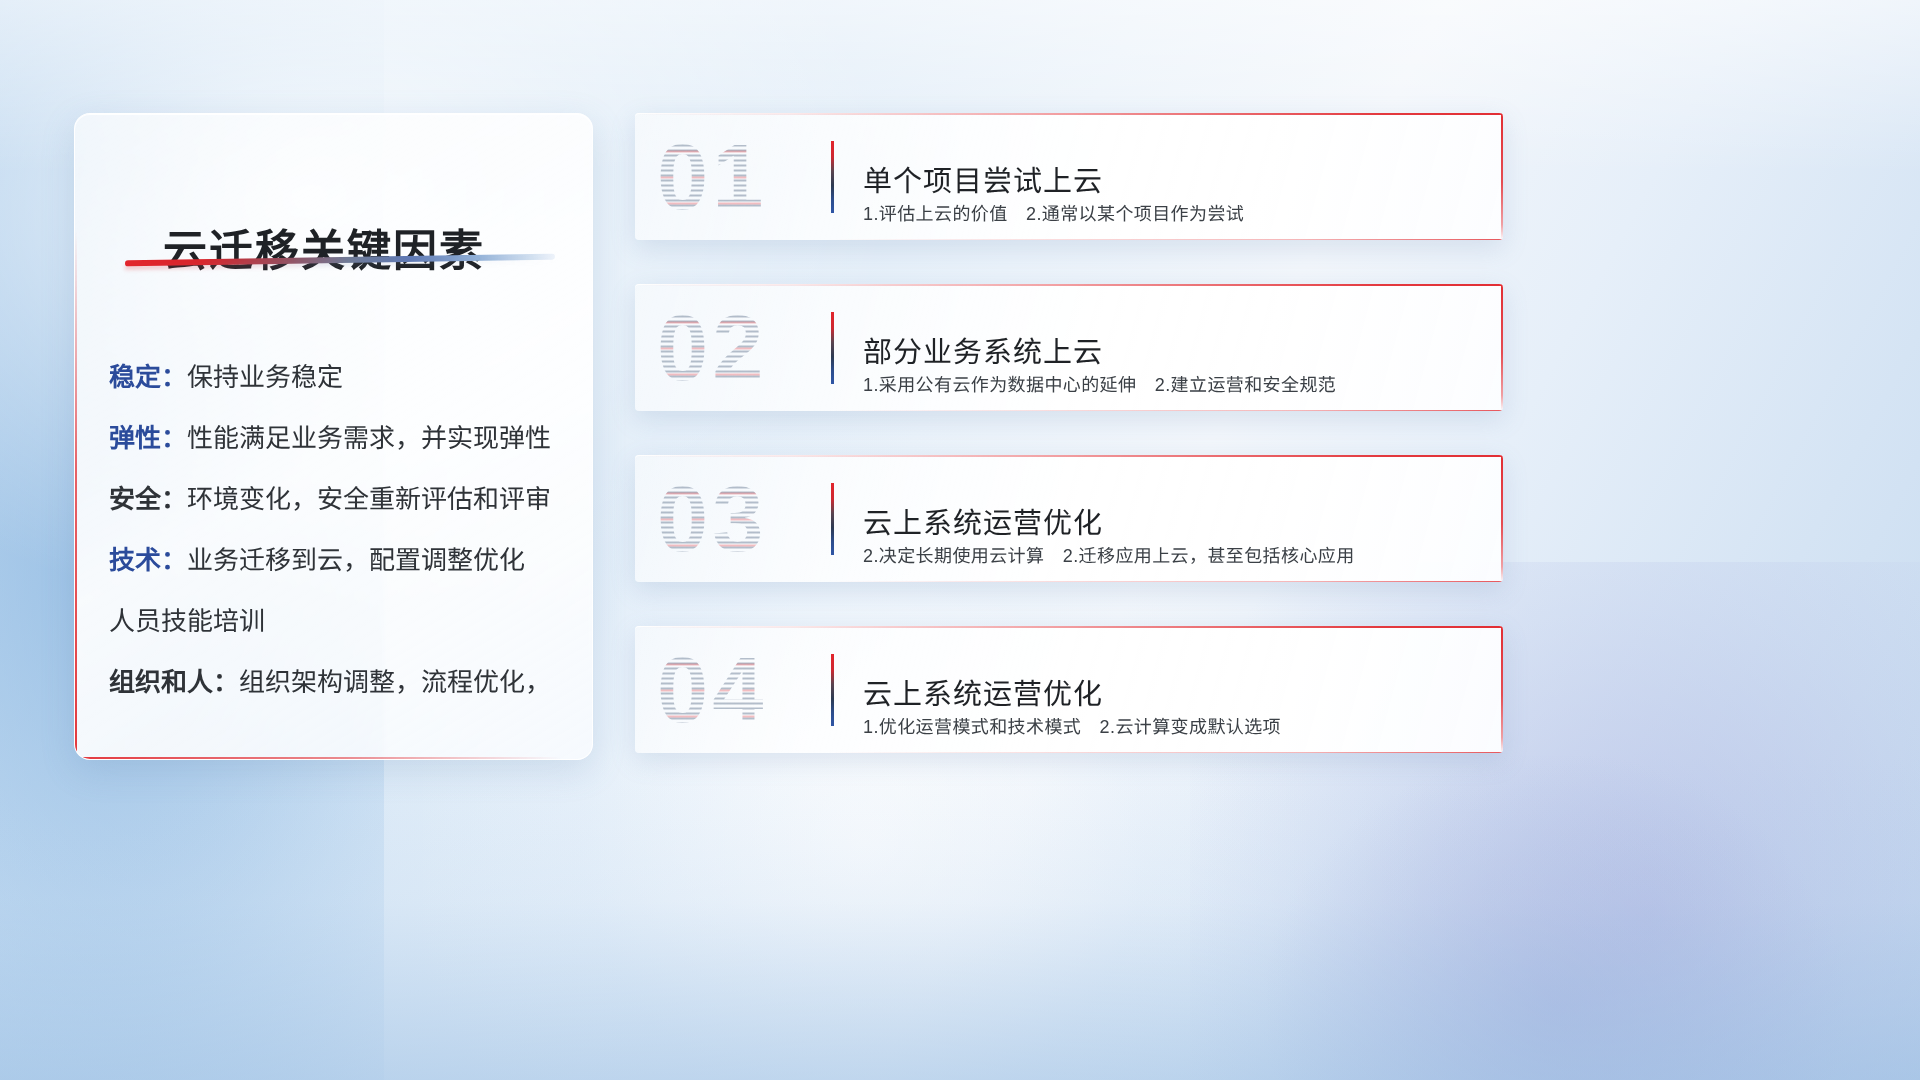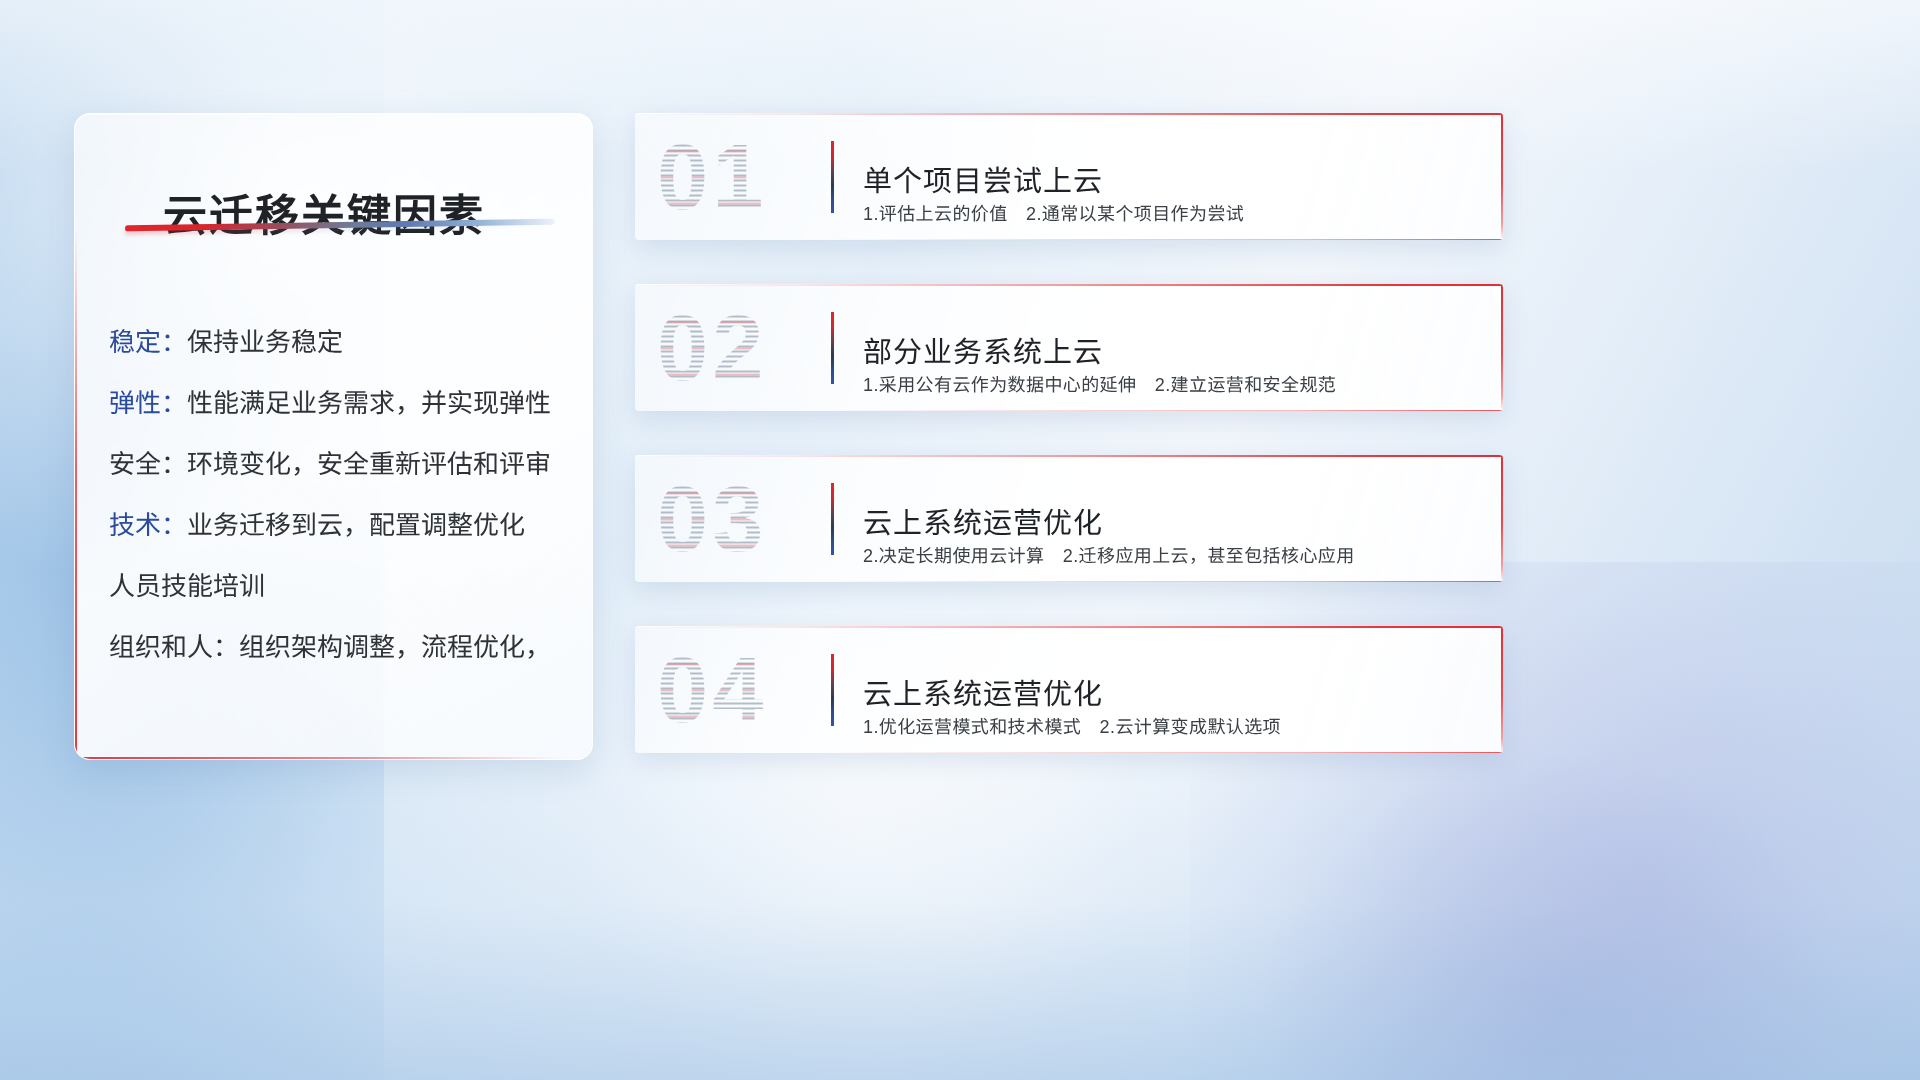--- a/index.html
+++ b/index.html
@@ -72,21 +72,21 @@
     overflow:hidden;
   }
   #left-panel::before{ 
     content:"";position:absolute;left:0;top:18%;bottom:-1px;width:2px;
     background:linear-gradient(to bottom, rgba(226,46,52,0) 0%, rgba(226,46,52,.75) 45%, rgba(226,46,52,.95) 100%);
   }
   #left-panel::after{
     content:"";position:absolute;left:0;right:6%;bottom:0;height:2px;
     background:linear-gradient(to right, rgba(226,46,52,.95) 0%, rgba(226,46,52,.55) 55%, rgba(226,46,52,0) 100%);
   }
-  .panel-inner{position:relative;z-index:2;padding:0;height:100%;}
+  .panel-inner{position:relative;z-index:2;padding:0;height:100%;margin-top:35px;}
 
   #panel-title{
     position:absolute;left:88px;top:37px;
     font-size:44px;font-weight:bold;letter-spacing:2px;color:#1f2226;
     white-space:nowrap;
   }
   #title-rule{
     position:absolute;left:50px;top:108px;width:430px;height:6px;
     background:linear-gradient(to right,
        #e2252c 0%, #d8242b 18%, #9a4b5a 36%,
@@ -97,21 +97,21 @@
   #title-rule::after{
     content:"";position:absolute;left:0;top:5px;width:100%;height:4px;
     background:linear-gradient(to right, rgba(226,37,44,.30) 0%, rgba(120,140,180,.18) 50%, rgba(190,212,238,0) 100%);
     filter:blur(2px);
   }
 
   #factor-list{position:absolute;left:34px;top:198px;right:20px;}
   .factor-row{
     font-size:26px;line-height:61px;color:#2f3338;white-space:nowrap;
   }
-  .factor-label{font-weight:normal;}
+  .factor-label{font-weight:bold;}
   .factor-label.accent{color:#2b4b9b;}
   .factor-label.plain{color:#2f3338;}
   .factor-text{color:#2f3338;}
 
   
   #cards{position:absolute;left:635px;top:113px;width:868px;}
   .card{
     position:relative;height:127px;margin-bottom:44px;border-radius:4px;
     background:
       linear-gradient(105deg,

